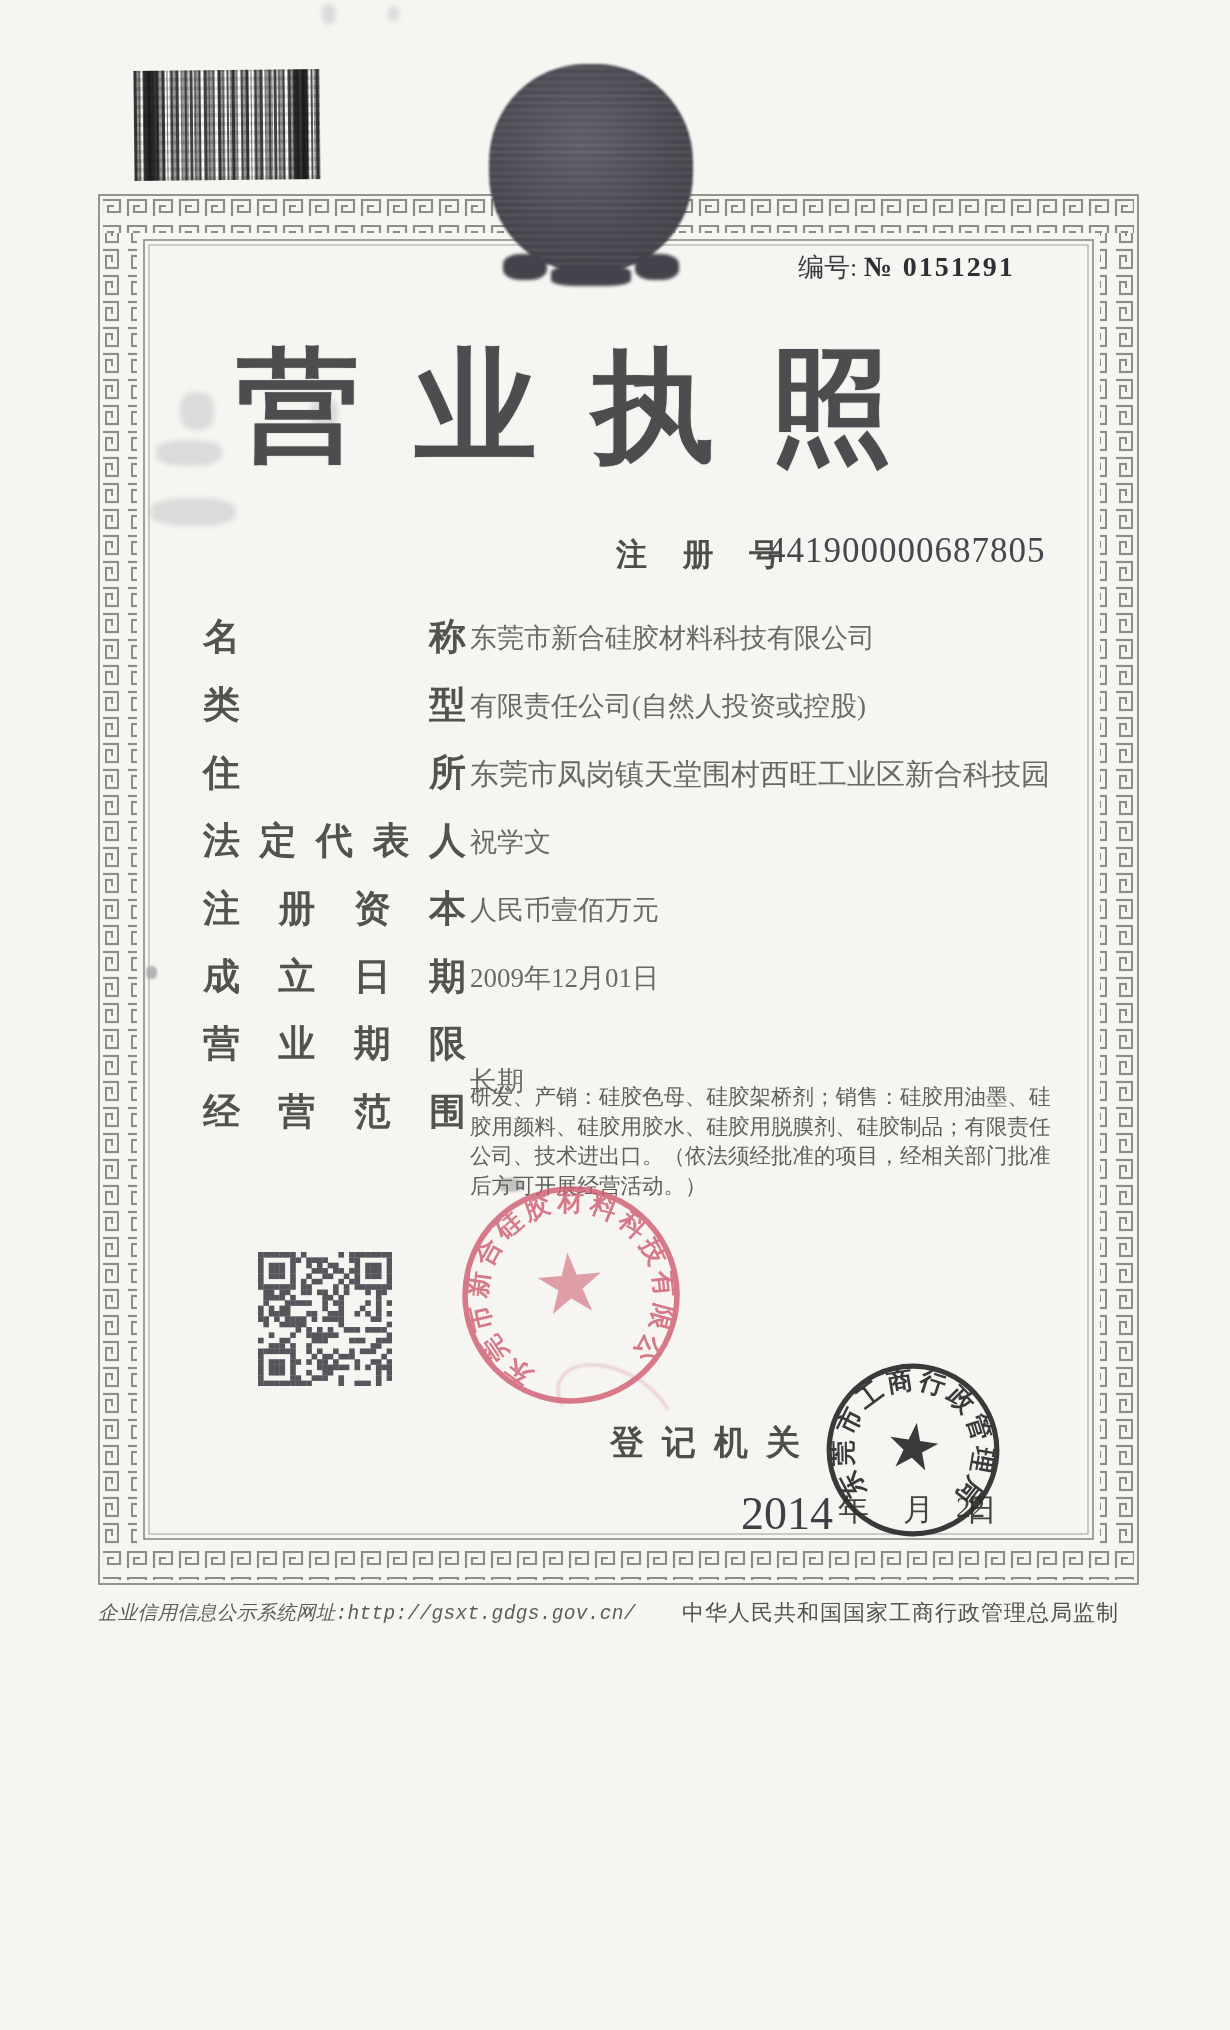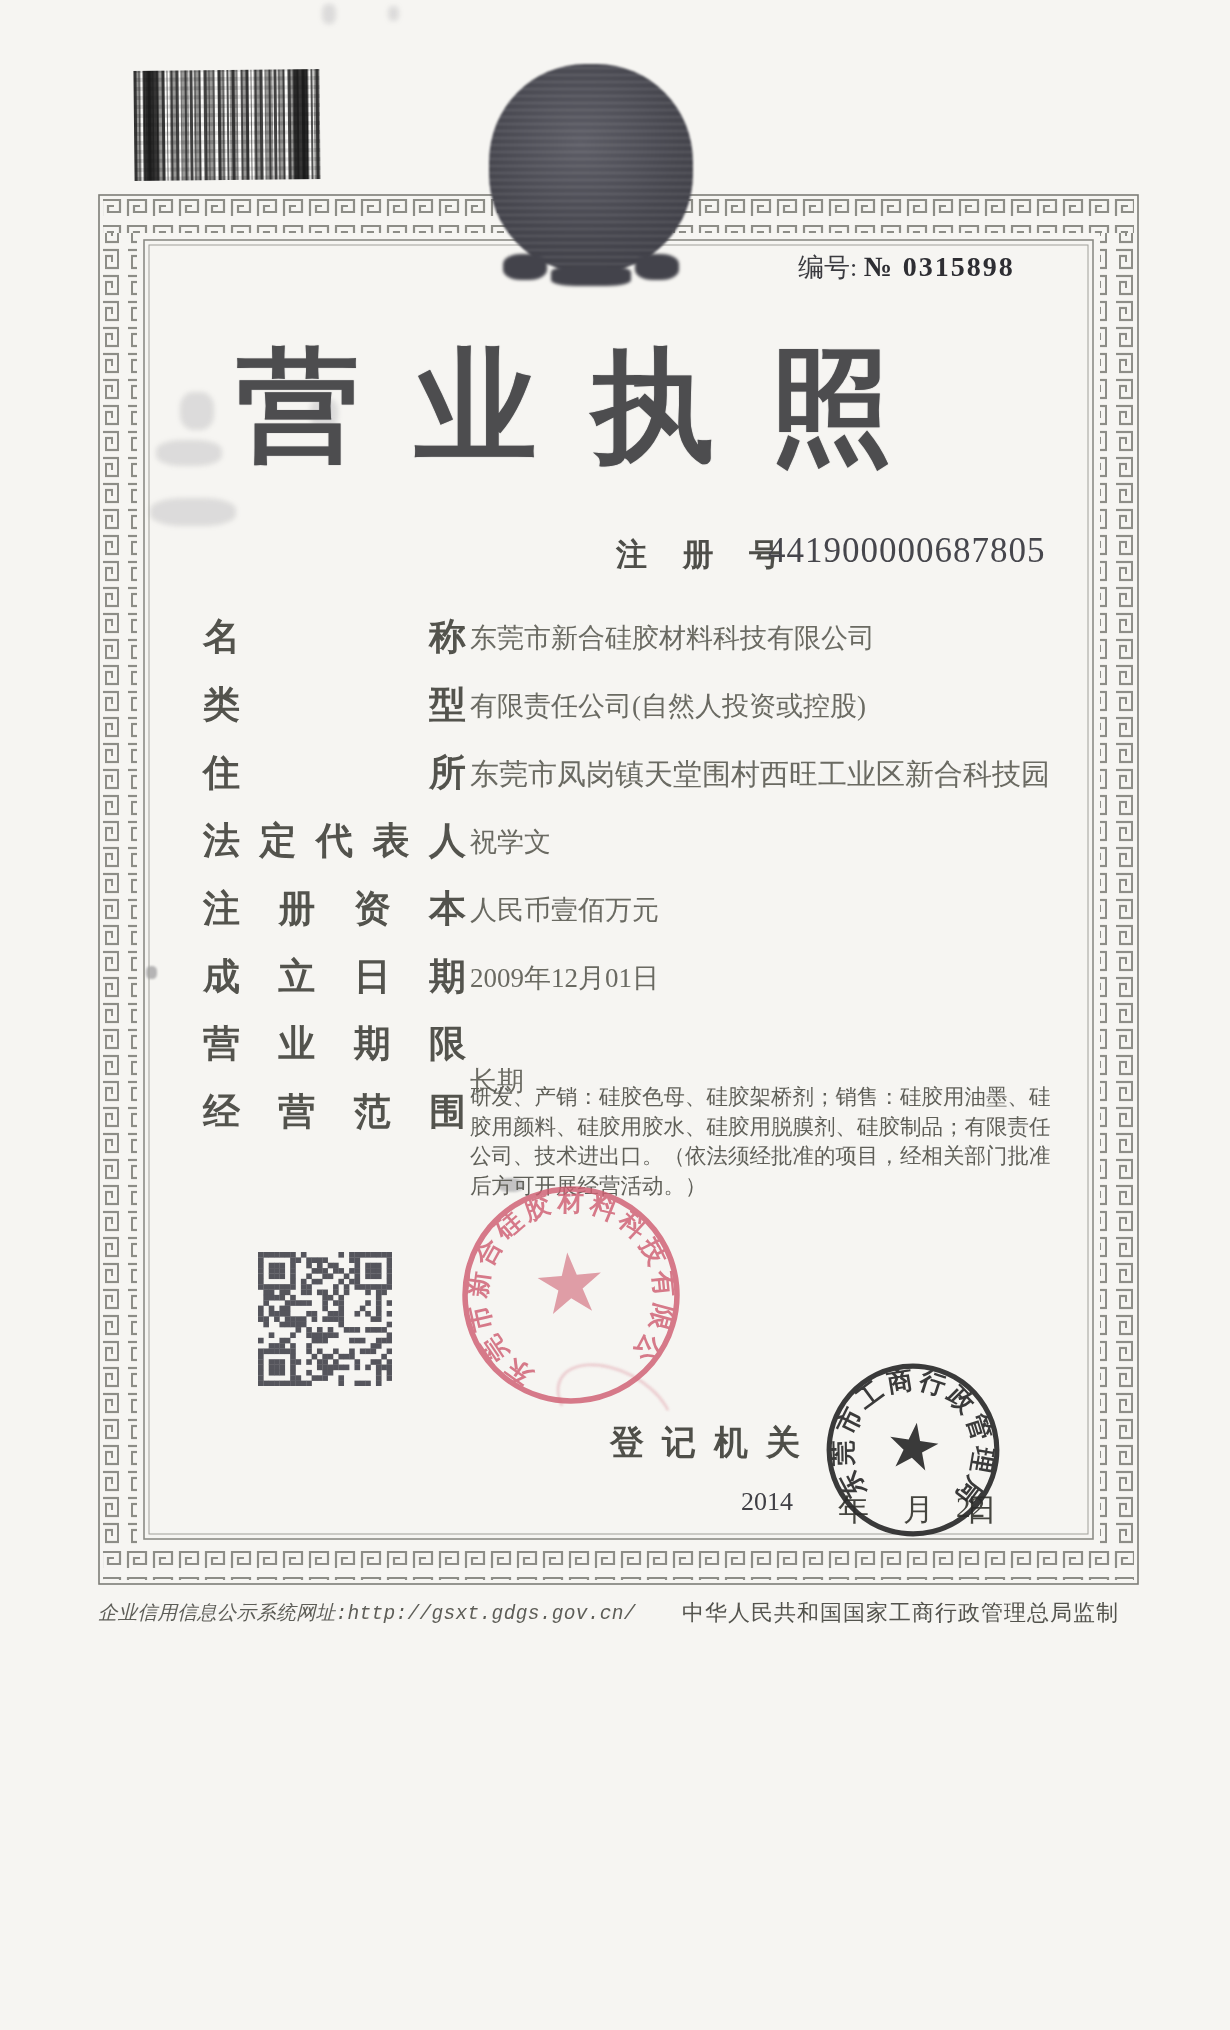--- a/index.html
+++ b/index.html
@@ -44,21 +44,21 @@
 
   
   .row-label{left:203px;width:263px;font-size:37px;font-weight:700;color:#53534d;}
   .row-value{left:470px;font-size:27px;color:#6a6a62;white-space:nowrap;}
   #addr-value{font-size:29px;}
   #scope-value{width:596px;font-size:21.5px;line-height:29.5px;white-space:normal;color:#5f5f58;}
 
   
   #registry-label{left:610px;top:1420px;width:190px;font-size:34px;font-weight:700;color:#4f4f49;}
   .date-part{font-size:31px;color:#45453f;}
-  #date-year{left:741px;top:1487px;font-size:26px;color:#3f3f45;}
+  #date-year{left:741px;top:1487px;font-size:46px;color:#3f3f45;}
 
   
   #company-seal{left:459px;top:1183px;transform:rotate(-5deg);opacity:.82;}
   #registry-seal{left:823px;top:1360px;transform:rotate(8deg);opacity:.92;}
   #ghost-arc{left:552px;top:1370px;width:120px;height:70px;border:3px solid rgba(208,100,118,.28);
     border-bottom-color:transparent;border-right-color:transparent;border-radius:50%;
     transform:rotate(28deg);filter:blur(1px);}
 
   
   #footer-left{left:98px;top:1599px;font-size:19.5px;color:#5d5d57;
@@ -107,21 +107,21 @@
   </div>
 
   <div id="emblem" class="abs">
     <div class="emblem-tab" style="left:14px;bottom:-8px;width:44px;height:26px;border-radius:40%;"></div>
     <div class="emblem-tab" style="right:14px;bottom:-8px;width:44px;height:26px;border-radius:40%;"></div>
     <div class="emblem-tab" style="left:62px;bottom:-14px;width:80px;height:20px;border-radius:30%;"></div>
   </div>
 
   <div id="serial" class="abs">
     <span>编号:</span>
-    <b>№ 0315898</b>
+    <b>№ 0151291</b>
   </div>
 
   <div id="title" class="abs spread">
       <span>营</span>
       <span>业</span>
       <span>执</span>
       <span>照</span>
     </div>
 
   <div id="reg-label" class="abs spread">

